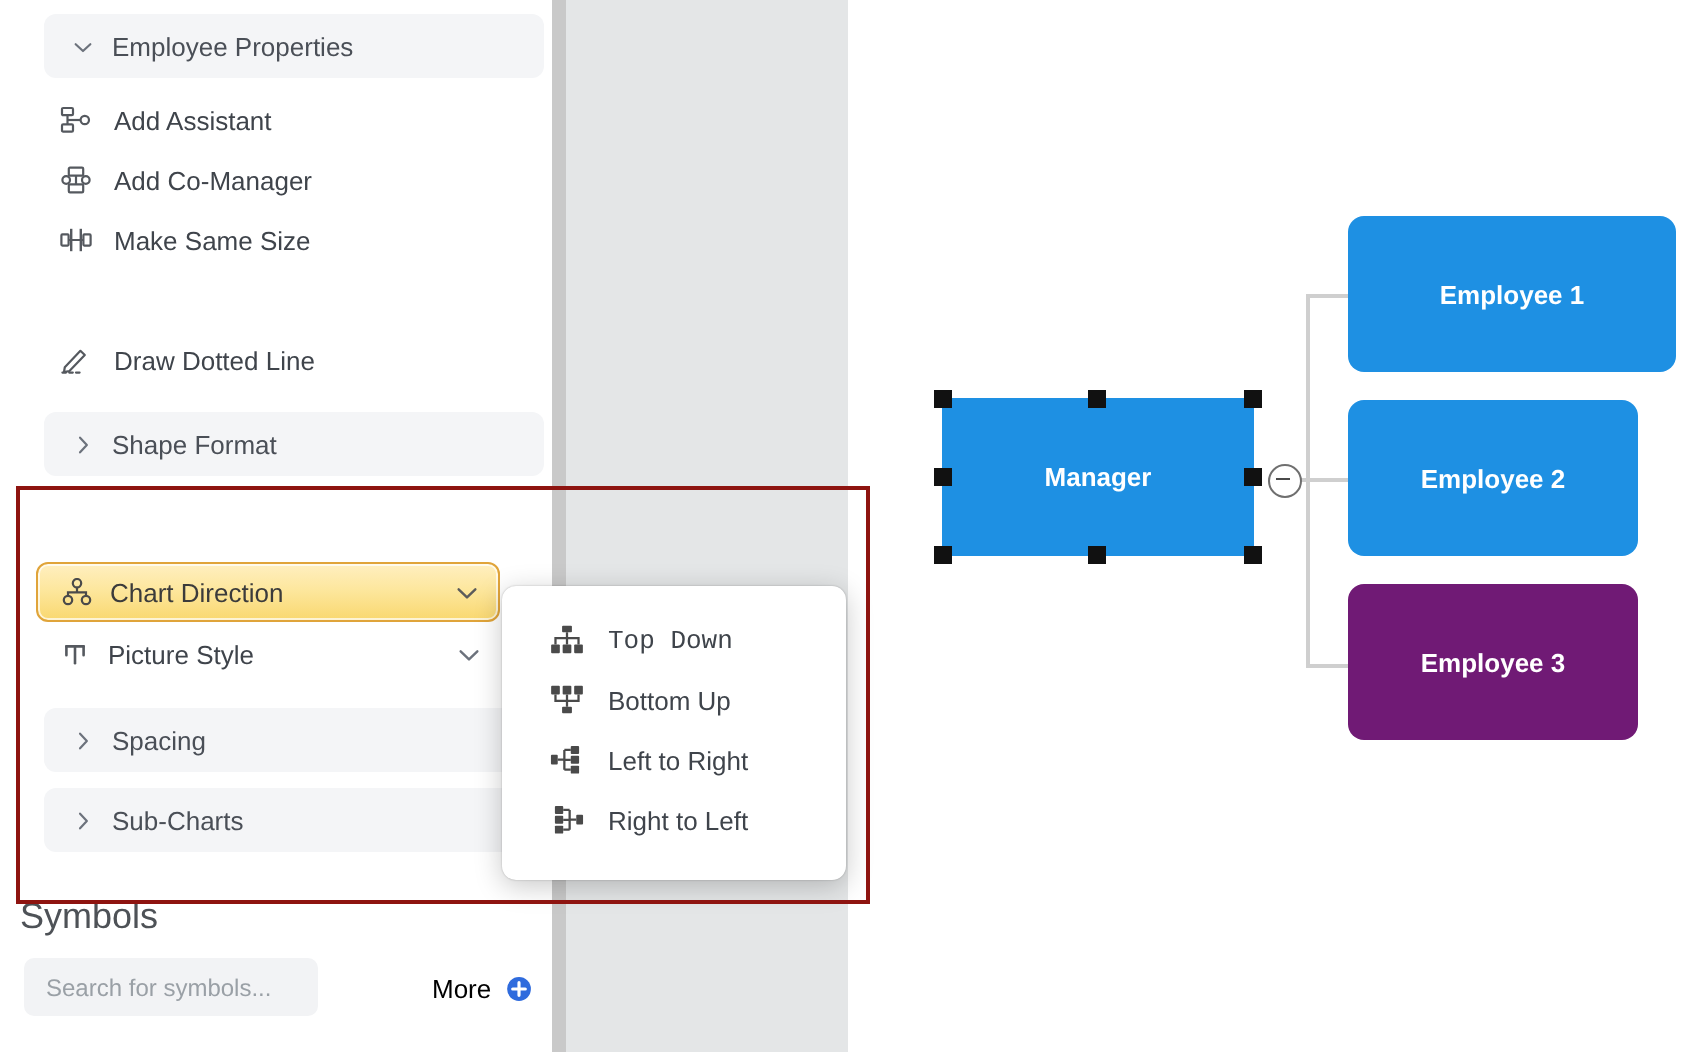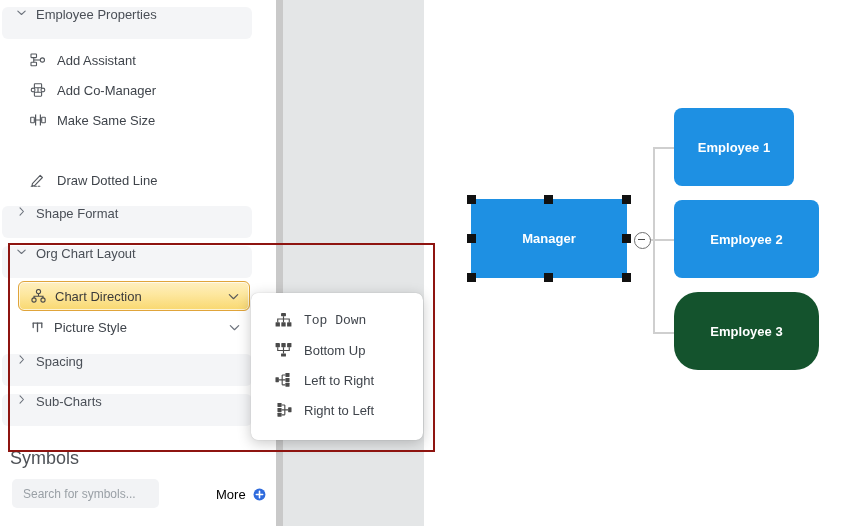--- a/index.html
+++ b/index.html
@@ -35,26 +35,27 @@
   .side-panel {
     position: absolute;
     left: 0; top: 0;
     width: 276px; height: 526px;
     background: #ffffff;
     overflow: hidden;
   }
 
   .section-header {
     position: absolute;
-    left: 2px;
+    left: 22px;
     width: 250px;
     height: 32px;
     border-radius: 6px;
     background: #f4f5f7;
     display: flex;
+    align-items: center;
     padding-left: 14px;
     box-sizing: border-box;
     color: #4a4f57;
     font-size: 13px;
     cursor: pointer;
   }
   .section-header .chev {
     display: inline-block;
     width: 14px;
     margin-right: 6px;
@@ -316,28 +317,20 @@
 
     <div class="section-header" style="top:206px;">
       <span class="chev">
         <svg width="11" height="11" viewBox="0 0 12 12">
             <path d="M4.4 2 L8.1 6 L4.4 10" fill="none" stroke="#6c727c" stroke-width="1.2" stroke-linecap="round" stroke-linejoin="round"></path>
           </svg>
       </span>
       <span class="ttl">Shape Format</span>
     </div>
 
-    <div class="section-header" style="top:246px;">
-      <span class="chev">
-        <svg width="11" height="11" viewBox="0 0 12 12">
-            <path d="M2 4.5 L6 8.2 L10 4.5" fill="none" stroke="#6c727c" stroke-width="1.2" stroke-linecap="round" stroke-linejoin="round"></path>
-          </svg>
-      </span>
-      <span class="ttl">Org Chart Layout</span>
-    </div>
 
     <div class="hl-button">
       <span class="ico">
         <svg width="15" height="14" viewBox="0 0 15 14">
           <circle cx="7.5" cy="2.6" r="2.1" fill="none" stroke="#4a4a4a" stroke-width="1.1"></circle>
           <circle cx="3" cy="11" r="2.1" fill="none" stroke="#4a4a4a" stroke-width="1.1"></circle>
           <circle cx="12" cy="11" r="2.1" fill="none" stroke="#4a4a4a" stroke-width="1.1"></circle>
           <path d="M7.5 4.7 L7.5 7.2 M3 8.9 L3 7.2 L12 7.2 L12 8.9" fill="none" stroke="#4a4a4a" stroke-width="1.1"></path>
         </svg>
       </span>
@@ -474,25 +467,25 @@
     <div class="handle" style="left:120px; top:195px;"></div>
     <div class="handle" style="left:198px; top:195px;"></div>
     <div class="handle" style="left:43px;  top:234px;"></div>
     <div class="handle" style="left:198px; top:234px;"></div>
     <div class="handle" style="left:43px;  top:273px;"></div>
     <div class="handle" style="left:120px; top:273px;"></div>
     <div class="handle" style="left:198px; top:273px;"></div>
 
     <div class="collapse-btn" style="left:210px; top:232px;"></div>
 
-    <div class="node child" style="left:250px; top:108px; width:120px; height:78px; background:#1e90e3;">
+    <div class="node child" style="left:250px; top:108px; width:164px; height:78px; background:#1e90e3;">
       <span>Employee 1</span>
     </div>
     <div class="node child" style="left:250px; top:200px; width:145px; height:78px; background:#1e90e3;">
       <span>Employee 2</span>
     </div>
-    <div class="node child" style="left:250px; top:292px; width:145px; height:78px; background:#14532d;border-radius:24px;">
+    <div class="node child" style="left:250px; top:292px; width:145px; height:78px; background:#701a75;">
       <span>Employee 3</span>
     </div>
 
   </div>
 
 </div>
 
 </body></html>

